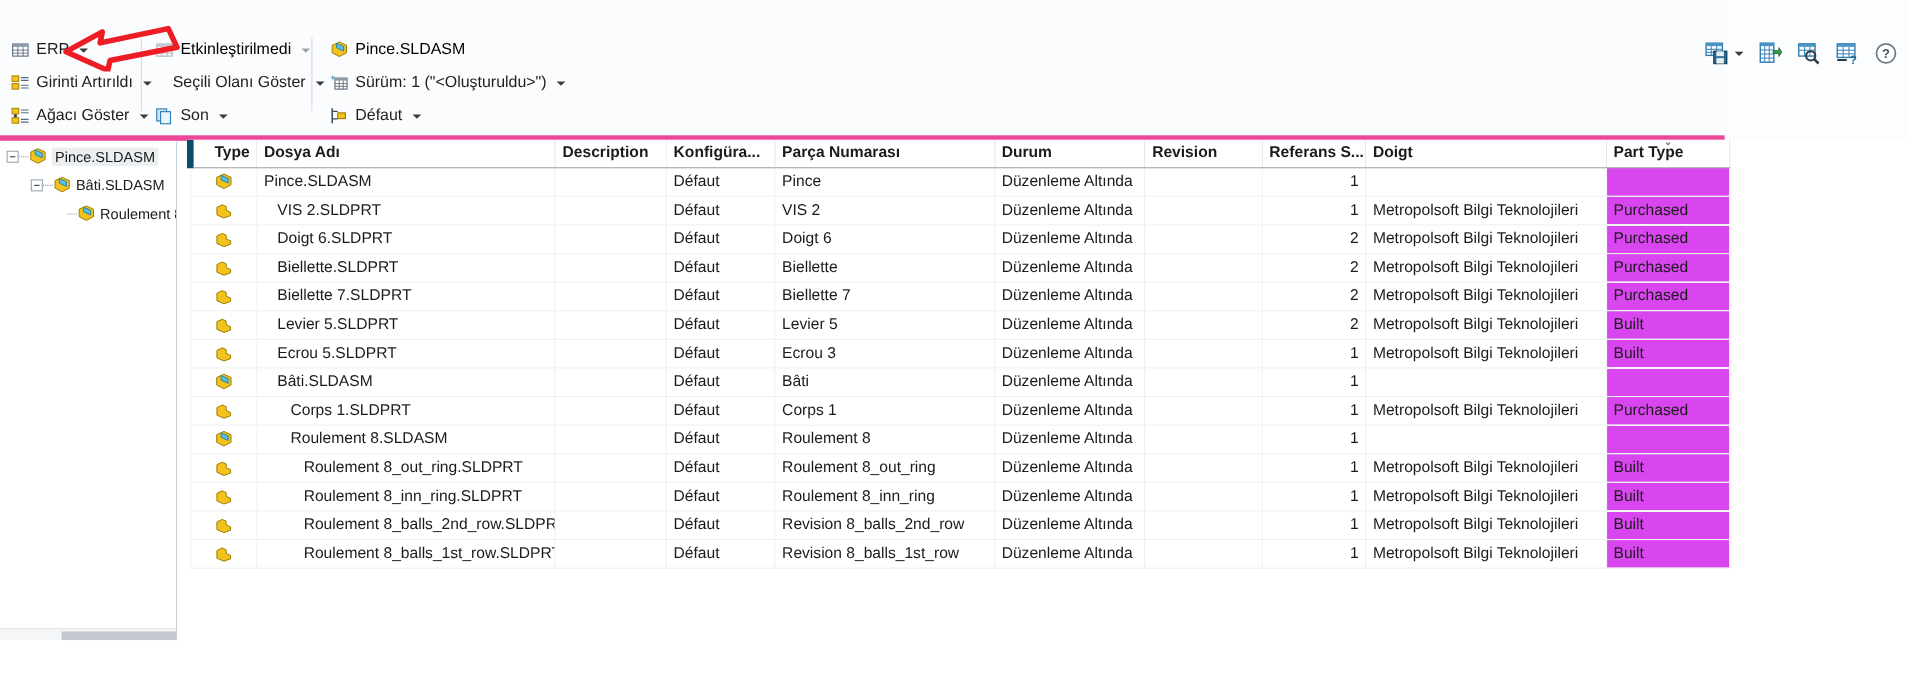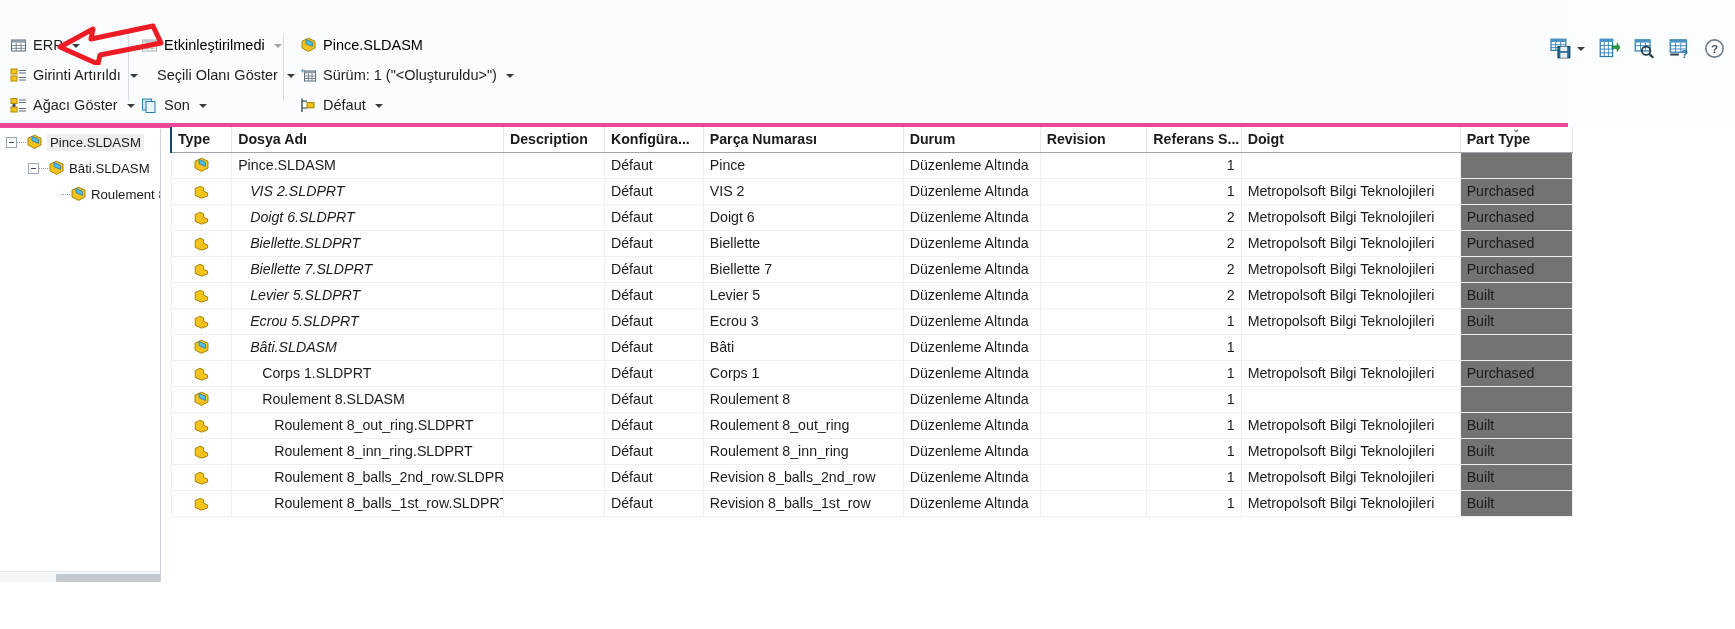--- a/index.html
+++ b/index.html
@@ -92,41 +92,41 @@
     position:absolute; left:170px; top:127px; width:1565px; height:450px;
     background:#fff; overflow:hidden;
   }
   table.grid { border-collapse:collapse; width:1403px; table-layout:fixed; font-size:14.2px; color:#1b1b1b; }
   table.grid th {
     height:25px; font-weight:bold; text-align:left; padding:0 6px;
     background:#ffffff; border-bottom:1px solid #9fa6ad;
     border-right:1px solid #e4e8ec; white-space:nowrap; position:relative;
     font-size:14.2px;
   }
-  table.grid th:first-child { border-left:2px solid #0c4a6e; }
+  table.grid th:first-child { border-left:6px solid #0c4a6e;text-align:right; }
   table.grid td {
     height:26px; padding:0 6px; border-bottom:1px solid #eef1f3;
     border-right:1px solid #eef1f3; white-space:nowrap; overflow:hidden;
   }
   table.grid td:first-child { border-left:1px solid #eef1f3; }
   .c-type   { width:54px; }
   .c-name   { width:242px;margin-top:12px; }
   .c-desc   { width:90px; }
   .c-conf   { width:88px; }
   .c-part   { width:178px; }
   .c-durum  { width:122px; }
   .c-rev    { width:95px; }
   .c-ref    { width:84px; text-align:right; }
   .c-vendor { width:195px; }
-  .c-ptype  { width:100px; background:#737373; }
+  .c-ptype  { width:100px; background:#d946ef; }
   th.c-ptype { background:#ffffff; }
   td.c-ref { text-align:right; padding-right:8px; }
   .cell-icon { display:flex; align-items:center; justify-content:center; }
   .ind0 { padding-left:4px; }
-  .ind1 { padding-left:16px;font-style:italic; }
+  .ind1 { padding-left:16px; }
   .ind2 { padding-left:28px; }
   .ind3 { padding-left:40px; }
   .sortmark {
     position:absolute; left:50%; top:-1px; transform:translateX(-50%);
     font-size:9px; color:#6a7178; line-height:7px;
   }
 </style>
 </head>
 <body>
 

